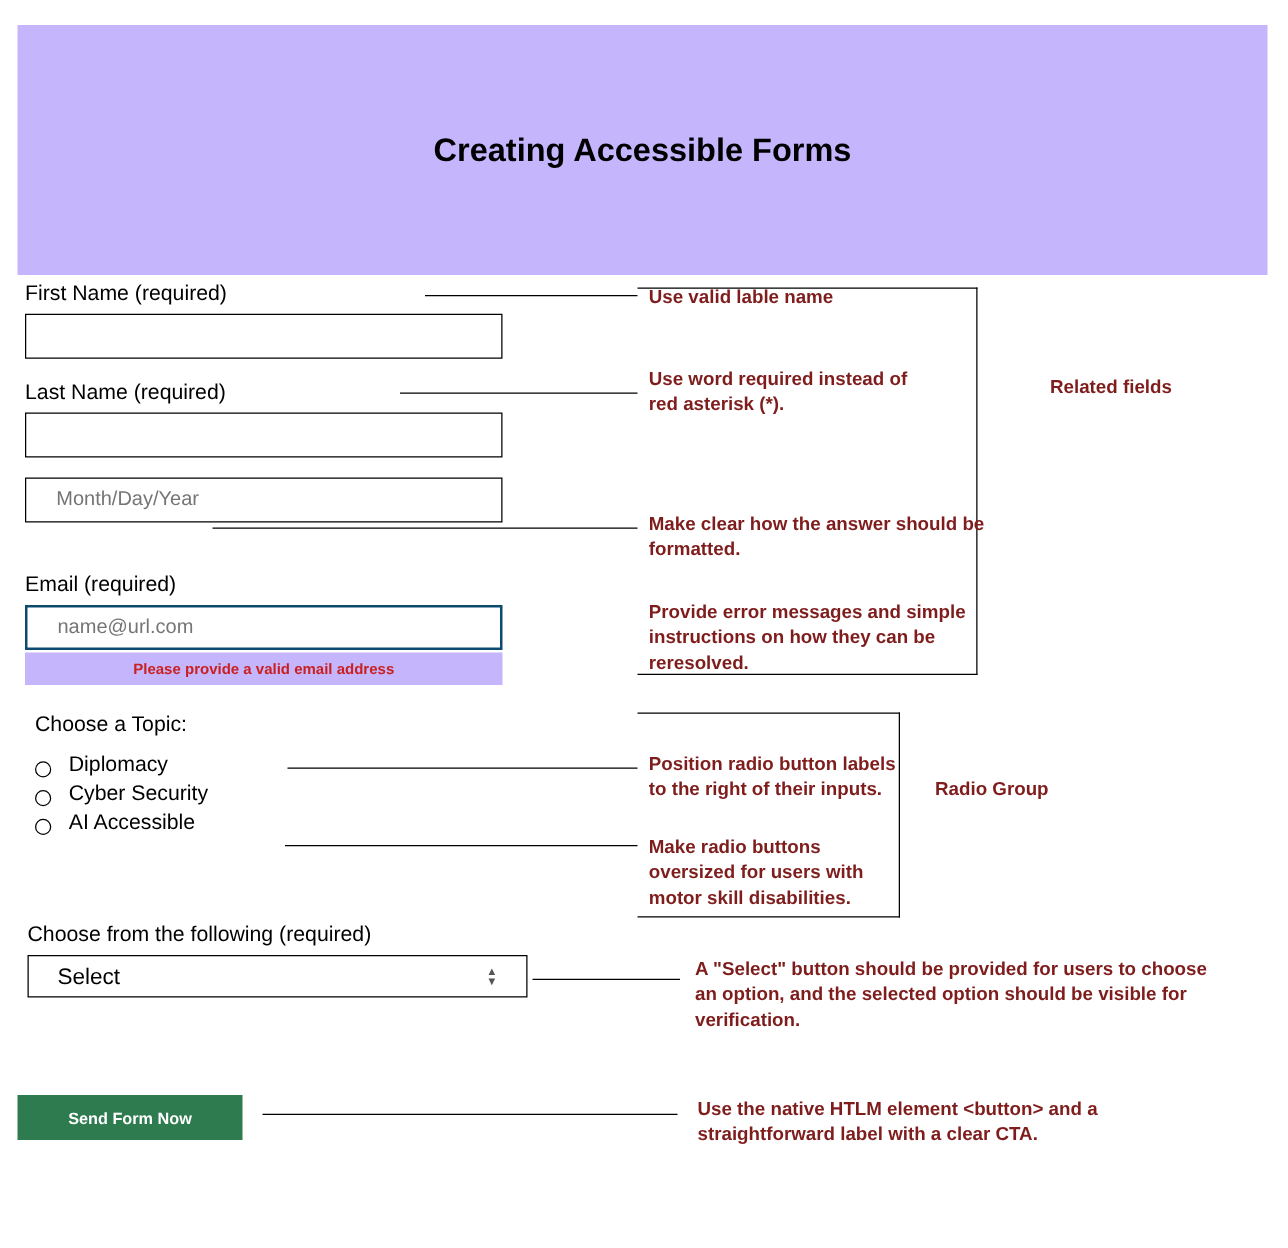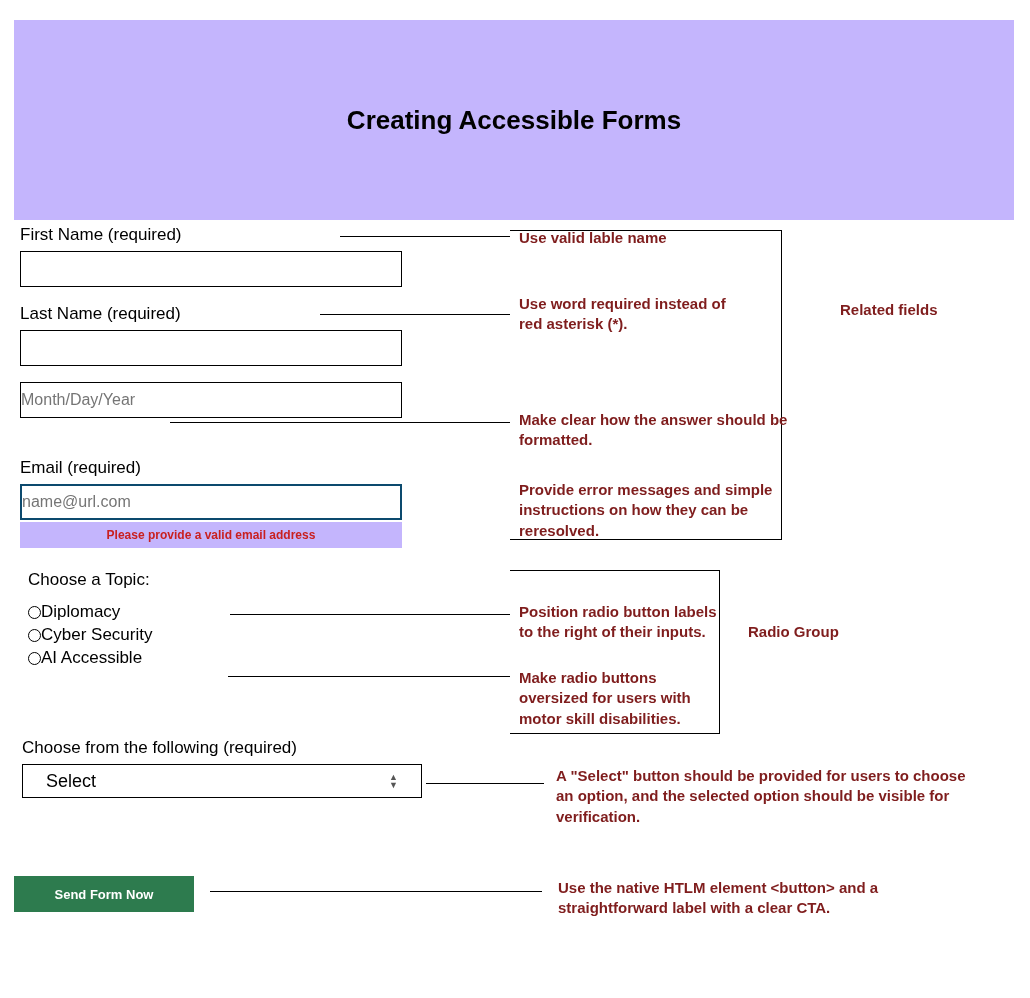--- a/index.html
+++ b/index.html
@@ -30,43 +30,43 @@
     }
     .field-label {
       font-size: 17px;
       display: block;
       margin-bottom: 6px;
     }
     .text-input {
       width: 382px;
       height: 36px;
       border: 1px solid #000;
-      padding: 0 0;
+      padding: 0 24px;
       font-size: 16px;
       background: #fff;
     }
     .text-input.error {
       border: 2px solid #0c4a6e;
     }
     .error-bar {
       background: #c4b5fd;
       width: 382px;
       height: 26px;
       display: flex;
       align-items: center;
       justify-content: center;
       color: #c92020;
       font-size: 12px;
       font-weight: bold;
       margin-top: 2px;
     }
     .radio-row {
       display: flex;
-      align-items: center;
-      gap: 0;
+      align-items: flex-end;
+      gap: 14px;
       margin: 3px 0;
       font-size: 17px;
     }
     .radio-circle {
       width: 13px;
       height: 13px;
       border: 1.5px solid #000;
       border-radius: 50%;
       display: inline-block;
     }

